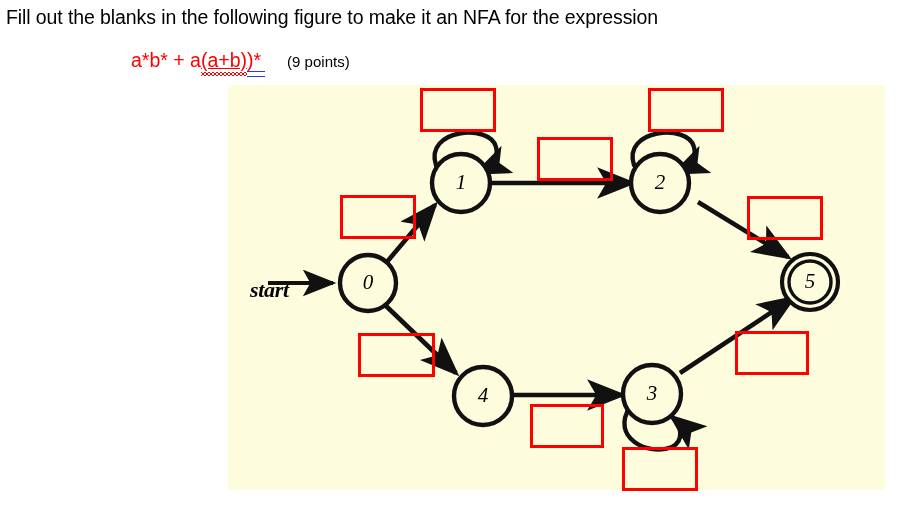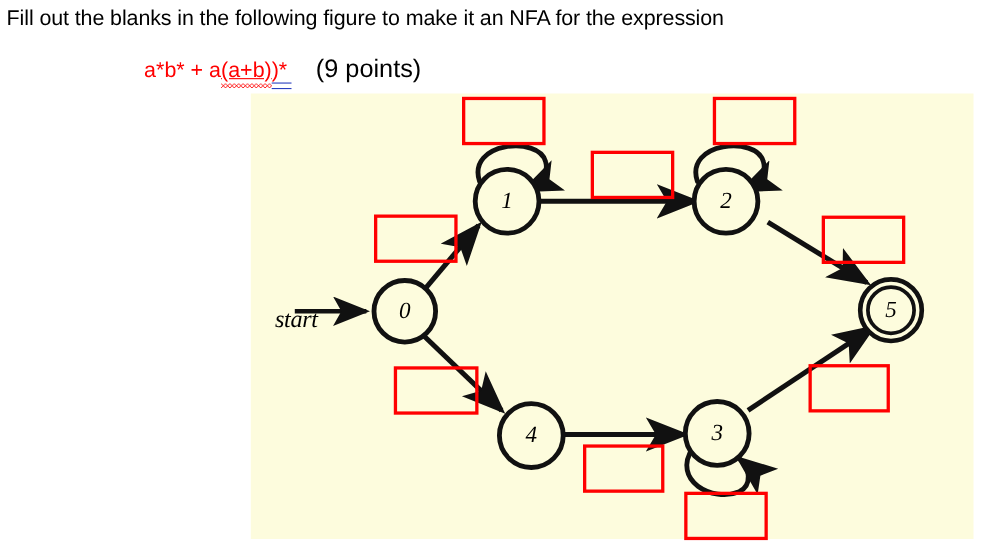--- a/index.html
+++ b/index.html
@@ -71,21 +71,21 @@
     position: absolute;
     left: 0;
     right: -4px;
     bottom: -5px;
     height: 4px;
     border-top: 1.5px solid #2a3fbf;
     border-bottom: 1.5px solid #2a3fbf;
   }
   .points {
     color: #000000;
-    font-size: 23px;
+    font-size: 15px;
     margin-left: 26px;
   }
 
   
   #figure {
     position: absolute;
     left: 228px;
     top: 85px;
     width: 657px;
     height: 405px;
@@ -105,21 +105,21 @@
     box-sizing: border-box;
   }
 
   
   .start-label {
     position: absolute;
     left: 250px;
     top: 285px;
     font-family: "Liberation Serif", serif;
     font-style: italic;
-    font-weight: normal;
+    font-weight: bold;
     font-size: 22px;
     color: #000000;
     letter-spacing: -0.3px;
   }
 
   .state-label {
     font-family: "Liberation Serif", serif;
     font-style: italic;
     font-size: 21px;
     fill: #000000;

